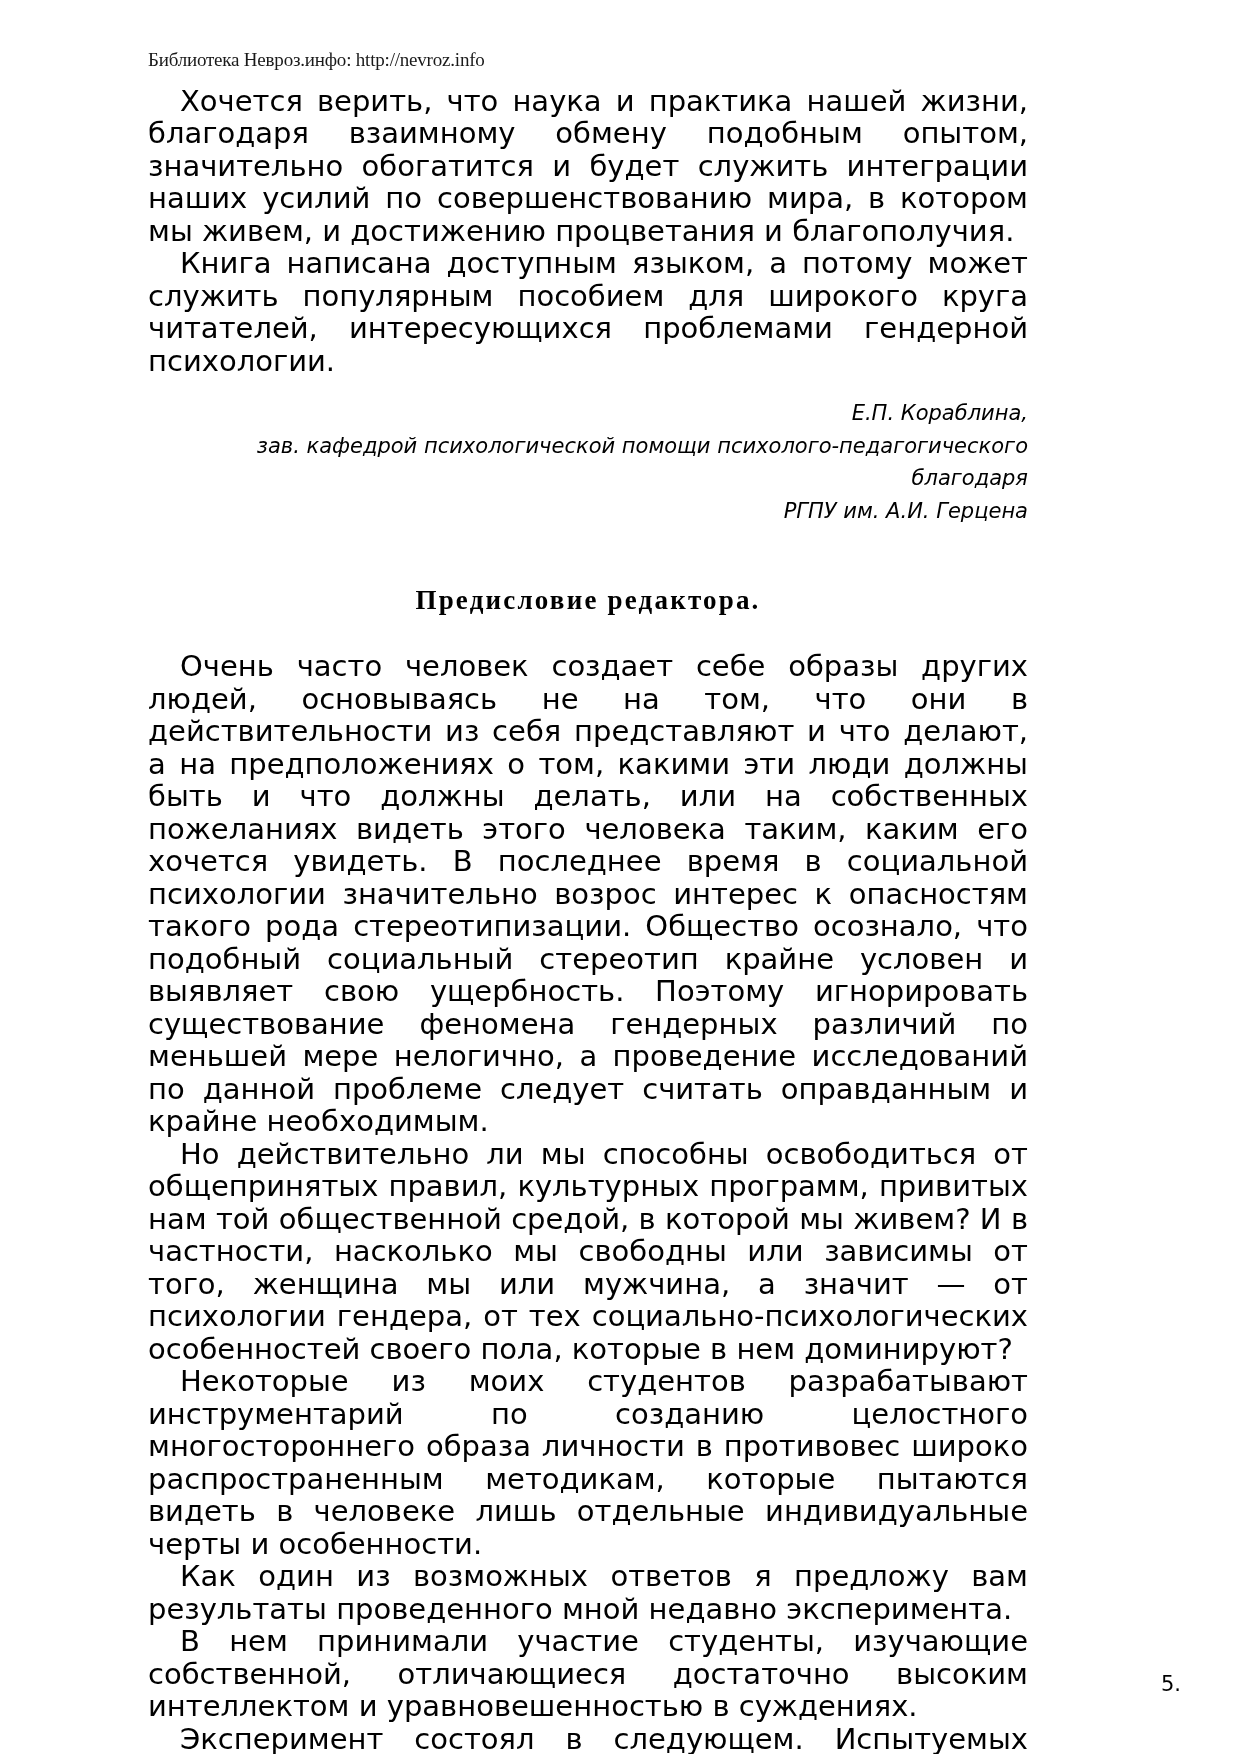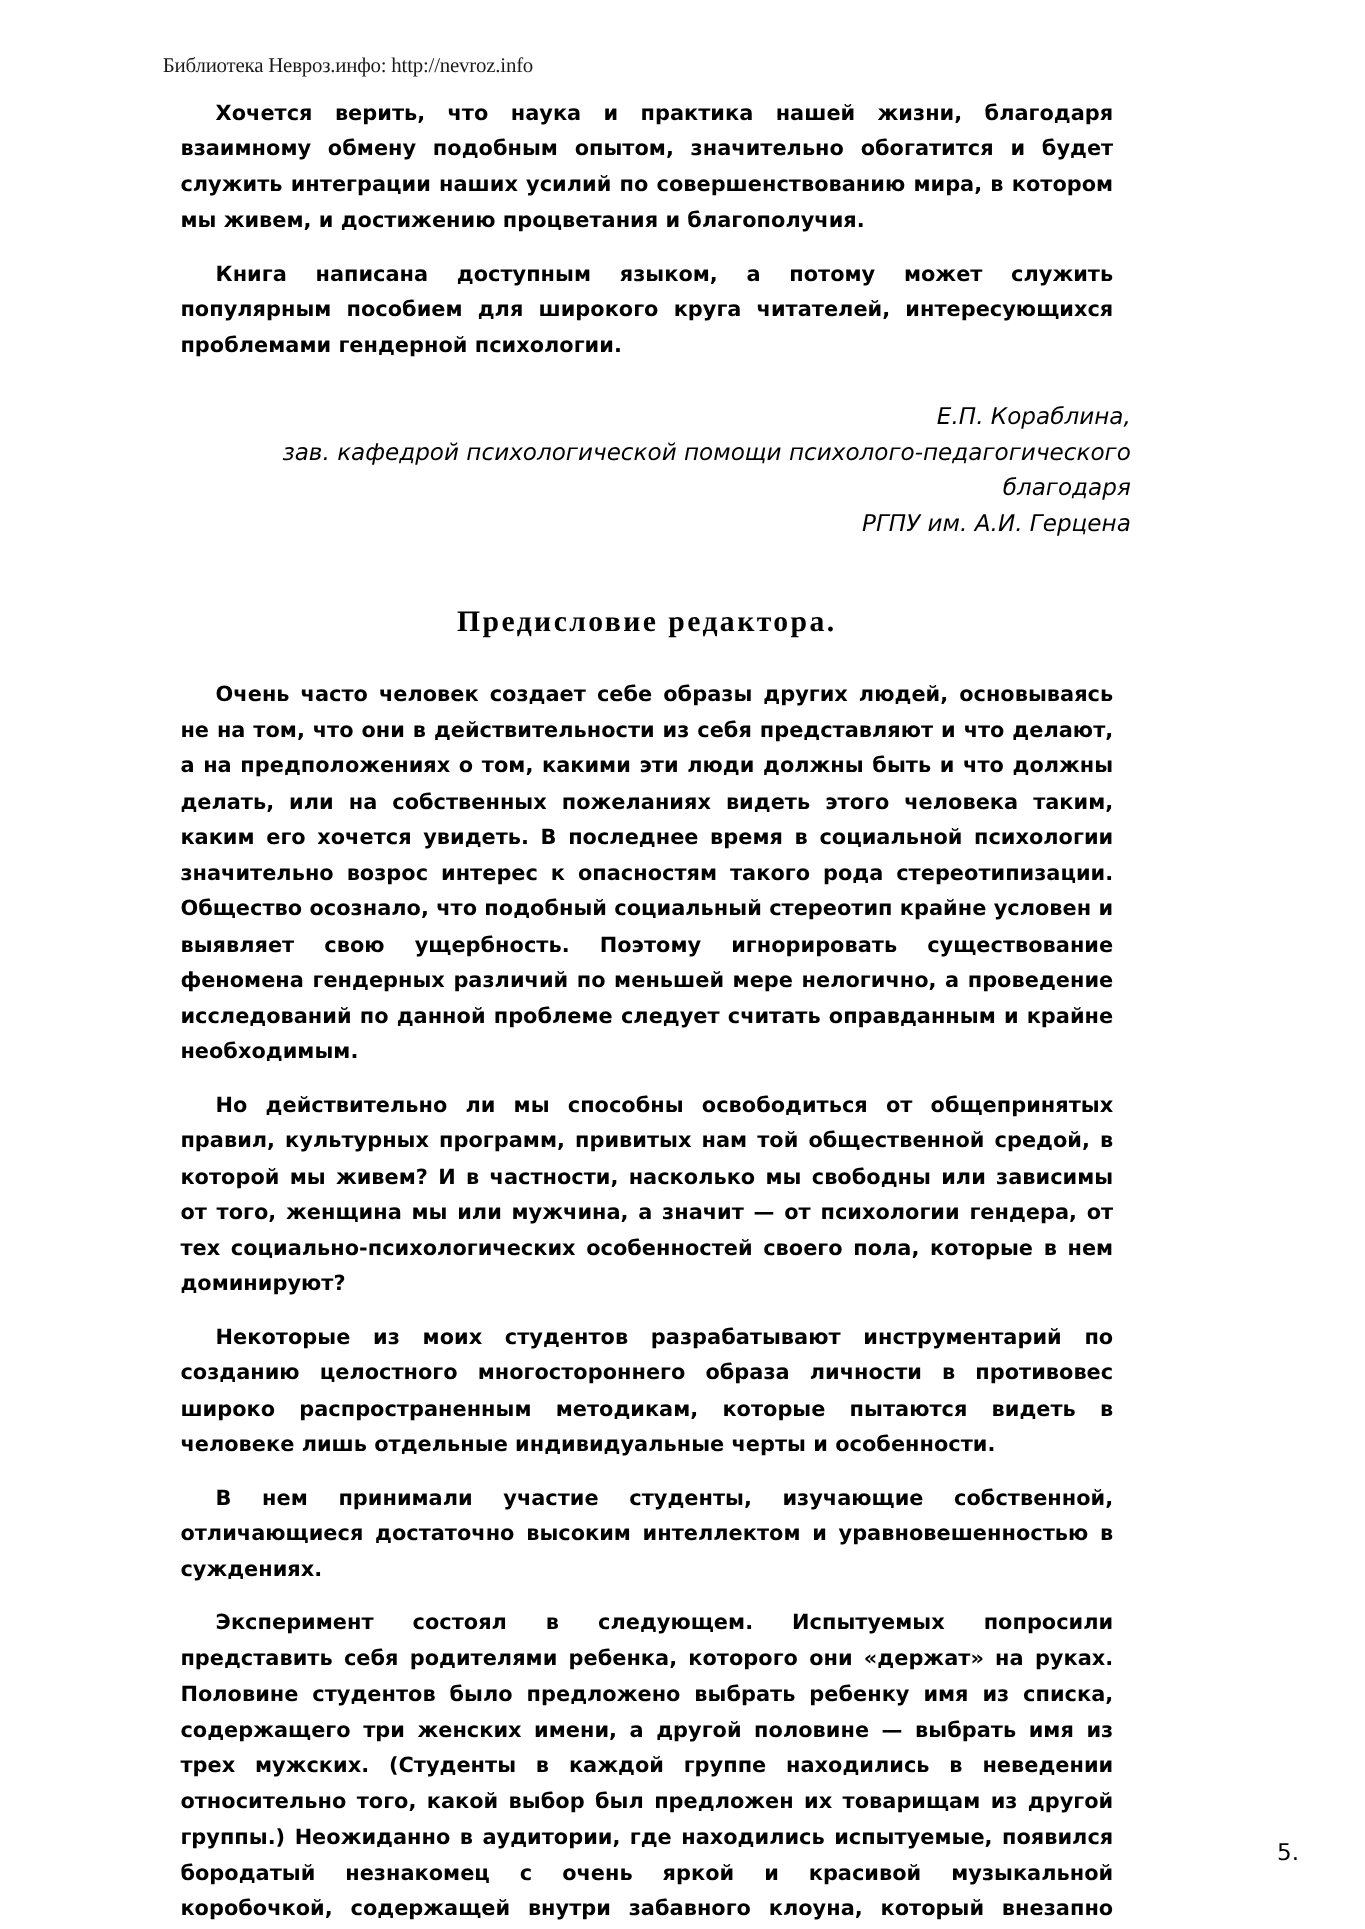--- a/index.html
+++ b/index.html
@@ -32,32 +32,31 @@
     font-family: "Liberation Serif", serif;
     font-size: 19px;
     line-height: 1.1;
     letter-spacing: -0.2px;
     color: #1a1a1a;
     margin: 0 0 14px 0;
     white-space: nowrap;
   }
   .para {
     font-family: "DejaVu Sans", sans-serif;
-    font-size: 19px;
+    font-size: 29px;
     line-height: 32.5px;
     text-align: justify;
     text-justify: inter-word;
     text-indent: 32px;
-    margin: 16px;
+    margin: 0;
     color: #000000;
     hyphens: none;
-    font-weight: bold;
   }
   .sig-block {
-    margin-top: 32px;
+    margin-top: 20px;
     font-family: "DejaVu Sans", sans-serif;
     font-style: italic;
     font-size: 21px;
     line-height: 32.5px;
     text-align: right;
   }
   .sig-line {
     display: block;
   }
   .section-heading {
@@ -104,20 +103,21 @@
       <span class="sig-line">благодаря</span>
       <span class="sig-line">РГПУ им. А.И. Герцена</span>
     </div>
 
     <h2 class="section-heading">Предисловие редактора.</h2>
 
     <div class="body-stack">
       <p class="para">Очень часто человек создает себе образы других людей, основываясь не на том, что они в действительности из себя представляют и что делают, а на предположениях о том, какими эти люди должны быть и что должны делать, или на собственных пожеланиях видеть этого человека таким, каким его хочется увидеть. В последнее время в социальной психологии значительно возрос интерес к опасностям такого рода стереотипизации. Общество осознало, что подобный социальный стереотип крайне условен и выявляет свою ущербность. Поэтому игнорировать существование феномена гендерных различий по меньшей мере нелогично, а проведение исследований по данной проблеме следует считать оправданным и крайне необходимым.</p>
       <p class="para">Но действительно ли мы способны освободиться от общепринятых правил, культурных программ, привитых нам той общественной средой, в которой мы живем? И в частности, насколько мы свободны или зависимы от того, женщина мы или мужчина, а значит — от психологии гендера, от тех социально-психологических особенностей своего пола, которые в нем доминируют?</p>
       <p class="para">Некоторые из моих студентов разрабатывают инструментарий по созданию целостного многостороннего образа личности в противовес широко распространенным методикам, которые пытаются видеть в человеке лишь отдельные индивидуальные черты и особенности.</p>
+      <p class="para">Как один из возможных ответов я предложу вам результаты проведенного мной недавно эксперимента.</p>
       <p class="para">В нем принимали участие студенты, изучающие собственной, отличающиеся достаточно высоким интеллектом и уравновешенностью в суждениях.</p>
       <p class="para">Эксперимент состоял в следующем. Испытуемых попросили представить себя родителями ребенка, которого они «держат» на руках. Половине студентов было предложено выбрать ребенку имя из списка, содержащего три женских имени, а другой половине — выбрать имя из трех мужских. (Студенты в каждой группе находились в неведении относительно того, какой выбор был предложен их товарищам из другой группы.) Неожиданно в аудитории, где находились испытуемые, появился бородатый незнакомец с очень яркой и красивой музыкальной коробочкой, содержащей внутри забавного клоуна, который внезапно оттуда выпрыгивал. Ребенок на руках у студентов внимательно «наблюдал», как дядя заводит игрушку, и «слушал» ее успокаивающую мелодию.</p>
     </div>
 
   </div>
 
   <div class="page-number">5.</div>
 
 </div>
 

